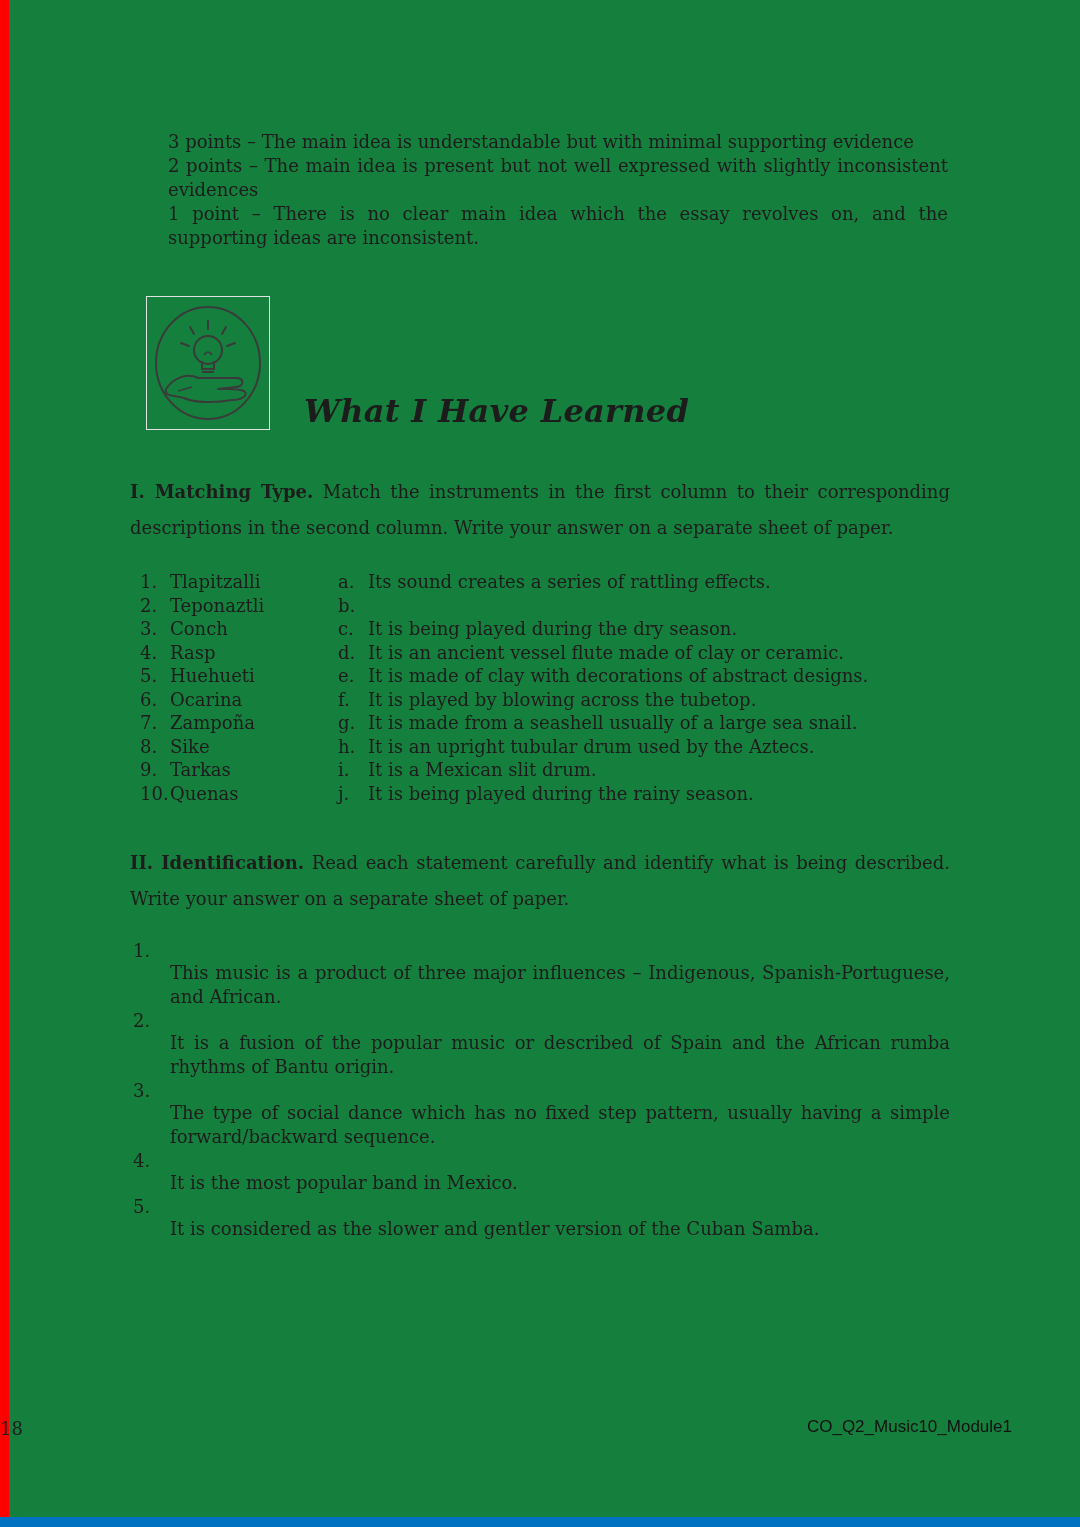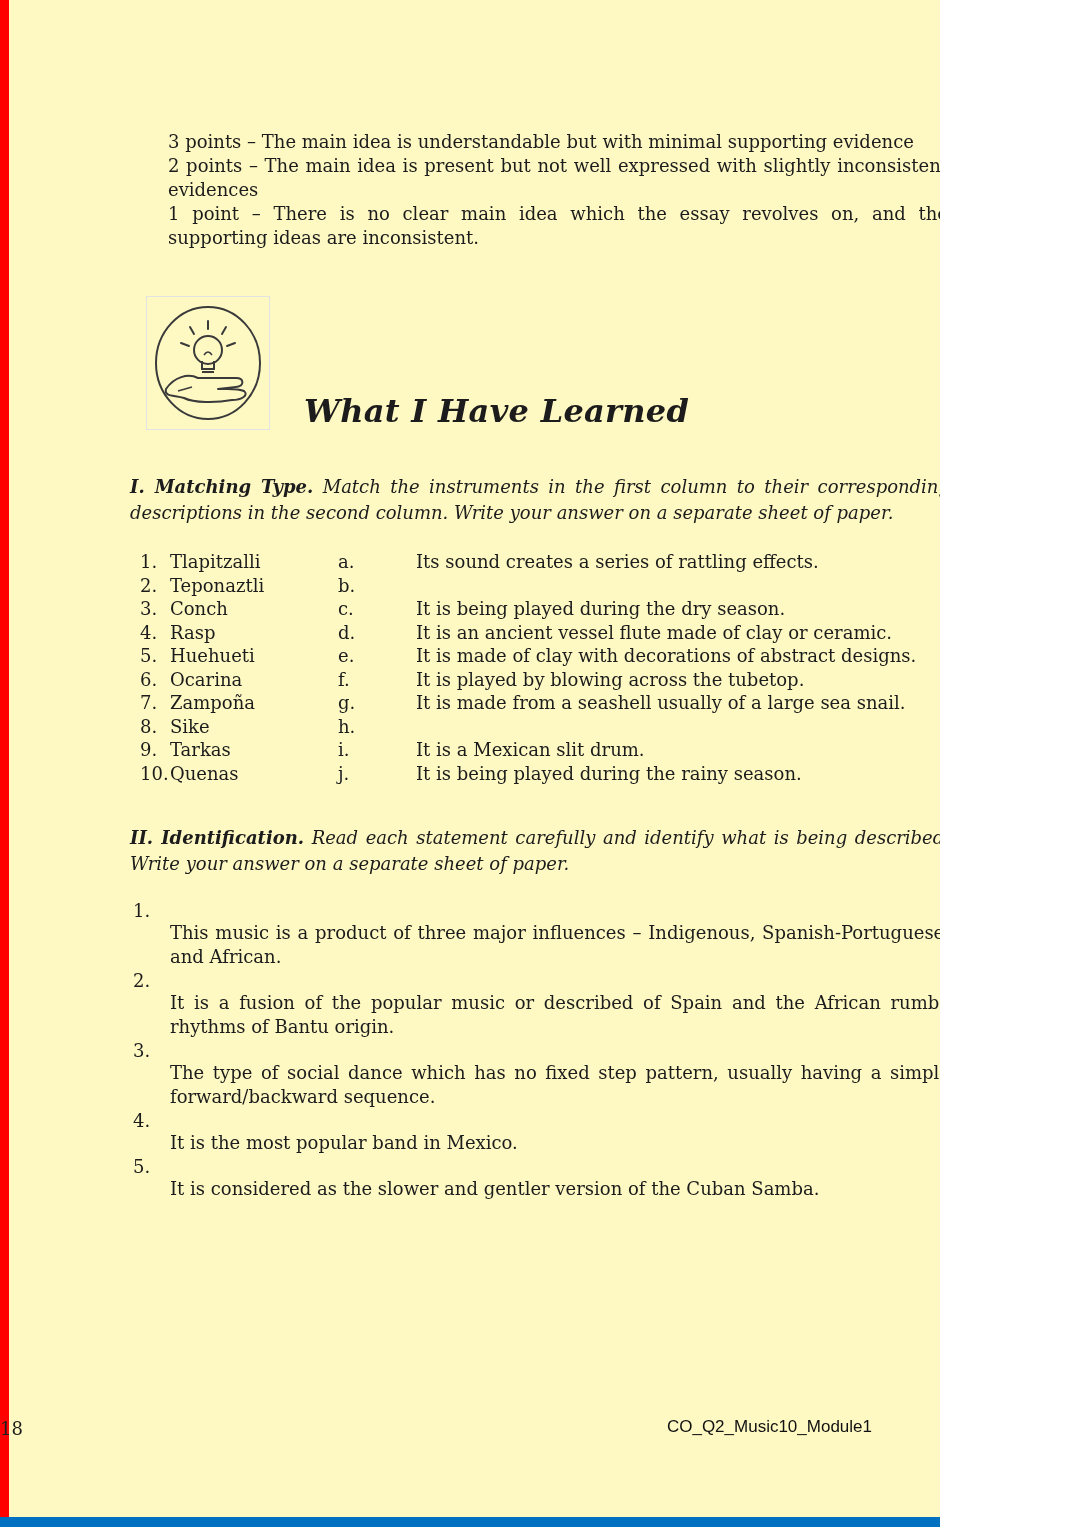--- a/index.html
+++ b/index.html
@@ -2,23 +2,23 @@
 <html><head>
 <meta charset="utf-8">
 <style>
   html, body {
     margin: 0;
     padding: 0;
     background: #ffffff;
   }
   .page {
     position: relative;
-    width: 940px;
+    width: 1080px;
     height: 1527px;
-    background: #fef9c3;
+    background: #15803d;
     font-family: "DejaVu Serif", "Liberation Serif", serif;
     color: #1c1c1c;
     overflow: hidden;
   }
   .edge-left {
     position: absolute;
     left: 0; top: 0;
     width: 9px; height: 100%;
   }
   .edge-bottom {
@@ -60,38 +60,37 @@
   .learned-title {
     margin-left: 34px;
     font-size: 32px;
     font-weight: bold;
     font-style: italic;
     letter-spacing: 0.3px;
   }
 
   .section-para {
     font-size: 18px;
-    line-height: 26px;
+    line-height: 36px;
     text-align: justify;
-    font-style: italic;
   }
   .matching-para { margin-top: 44px; }
   .ident-para   { margin-top: 40px; }
   .b { font-weight: bold; }
 
   .match-grid {
     margin-top: 24px;
     font-size: 18px;
     line-height: 23.5px;
   }
   .match-row { display: flex; }
   .m-num    { margin-left: 10px; width: 30px; flex-shrink: 0; }
   .m-name   { width: 168px; flex-shrink: 0; }
   .m-letter { width: 30px; flex-shrink: 0; }
-  .m-desc   { flex: 1; margin-left: 48px; }
+  .m-desc   { flex: 1; }
 
   .ident-list {
     margin-top: 22px;
     font-size: 18px;
     line-height: 24px;
   }
   .ident-item { display: flex; }
   .i-num  { margin-left: 3px; width: 37px; flex-shrink: 0; }
   .i-text { flex: 1; text-align: justify; margin-top: 22px; }
 
@@ -197,20 +196,21 @@
       <div class="match-row">
         <span class="m-num">7.</span>
         <span class="m-name">Zampoña</span>
         <span class="m-letter">g.</span>
         <span class="m-desc">It is made from a seashell usually of a large sea snail.</span>
       </div>
       <div class="match-row">
         <span class="m-num">8.</span>
         <span class="m-name">Sike</span>
         <span class="m-letter">h.</span>
+        <span class="m-desc">It is an upright tubular drum used by the Aztecs.</span>
       </div>
       <div class="match-row">
         <span class="m-num">9.</span>
         <span class="m-name">Tarkas</span>
         <span class="m-letter">i.</span>
         <span class="m-desc">It is a Mexican slit drum.</span>
       </div>
       <div class="match-row">
         <span class="m-num">10.</span>
         <span class="m-name">Quenas</span>

